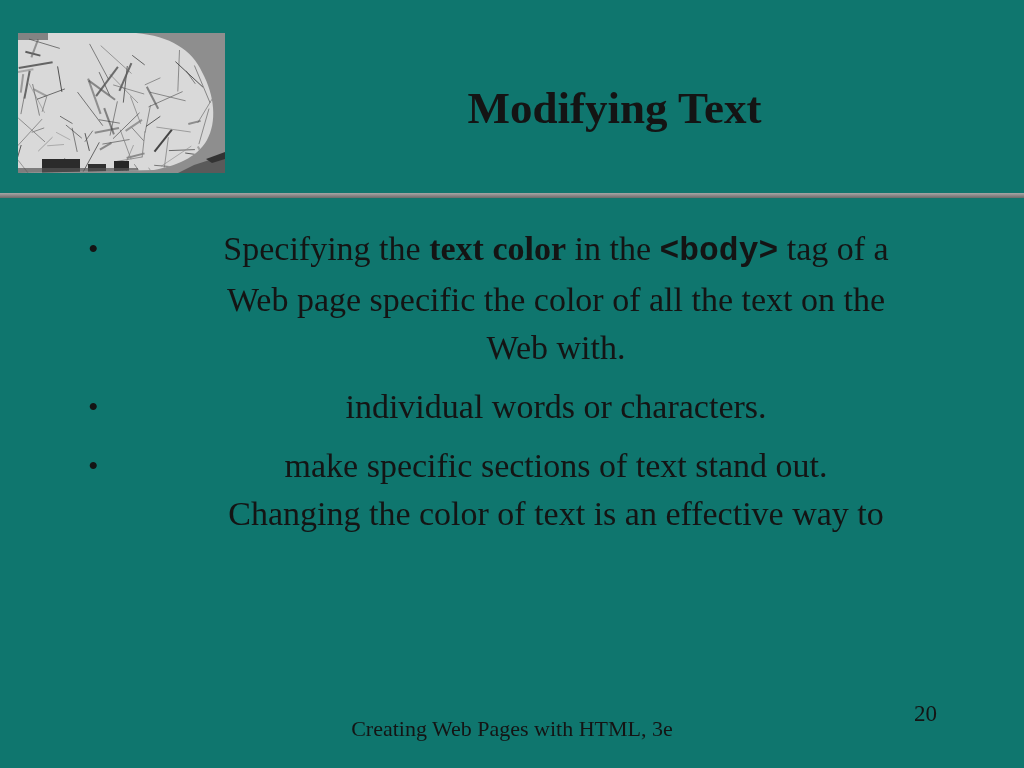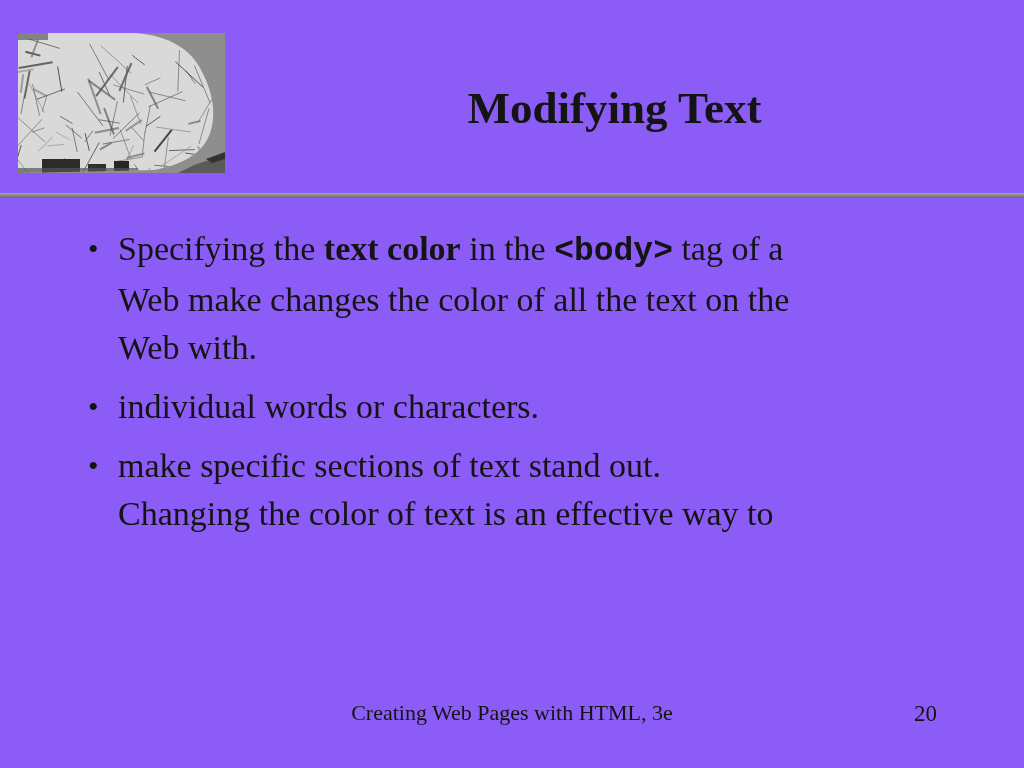--- a/index.html
+++ b/index.html
@@ -1,19 +1,19 @@
 <!DOCTYPE html>
 <html><head>
 <meta charset="utf-8">
 <style>
   html,body{margin:0;padding:0;background:#ffffff;}
   .slide{
     position:relative;
     width:1024px;height:768px;
-    background:#8b5cf6;
+    background:#0f766e;
     overflow:hidden;
     font-family:"Liberation Serif", serif;
     color:#141414;
   }
   
   .photo{
     position:absolute;left:18px;top:33px;width:207px;height:140px;
     overflow:hidden;
   }
   .photo svg{display:block;}
@@ -35,26 +35,26 @@
     position:absolute;left:88px;top:225px;right:30px;
     font-size:34px;line-height:48px;
   }
   .bullet-item{display:flex;align-items:flex-start;}
   .bullet-item + .bullet-item{margin-top:11px;}
   .bullet-glyph{
     flex:0 0 30px;width:30px;
     font-size:30px;line-height:48px;
   }
   .bullet-text{flex:1 1 auto;}
-  .bullet-line{white-space:nowrap;}
+  .bullet-line{white-space:nowrap;text-align:center;}
   .run-b{font-weight:bold;}
   .run-m{font-family:"Liberation Mono", monospace;font-weight:bold;font-size:0.97em;}
   
   .footer-center{
-    position:absolute;left:0;right:0;top:700px;
+    position:absolute;left:0;right:0;top:716px;
     text-align:center;
     font-size:22px;line-height:26px;
   }
   .page-number{
     position:absolute;right:87px;top:701px;
     font-size:23px;line-height:26px;
   }
 </style>
 </head>
 <body>
@@ -176,21 +176,21 @@
 
   <div class="slide-title">Modifying Text</div>
 
   <div class="divider"></div>
 
   <div class="bullet-list">
       <div class="bullet-item">
         <span class="bullet-glyph">•</span>
         <div class="bullet-text">
           <div class="bullet-line"><span>Specifying the </span><span class="run-b">text color</span><span> in the </span><span class="run-m">&lt;body&gt;</span><span> tag of a</span></div>
-          <div class="bullet-line"><span>Web make changes the color of all the text on the</span></div>
+          <div class="bullet-line"><span>Web page specific the color of all the text on the</span></div>
           <div class="bullet-line"><span>Web with.</span></div>
         </div>
       </div>
       <div class="bullet-item">
         <span class="bullet-glyph">•</span>
         <div class="bullet-text">
           <div class="bullet-line"><span>individual words or characters.</span></div>
         </div>
       </div>
       <div class="bullet-item">

